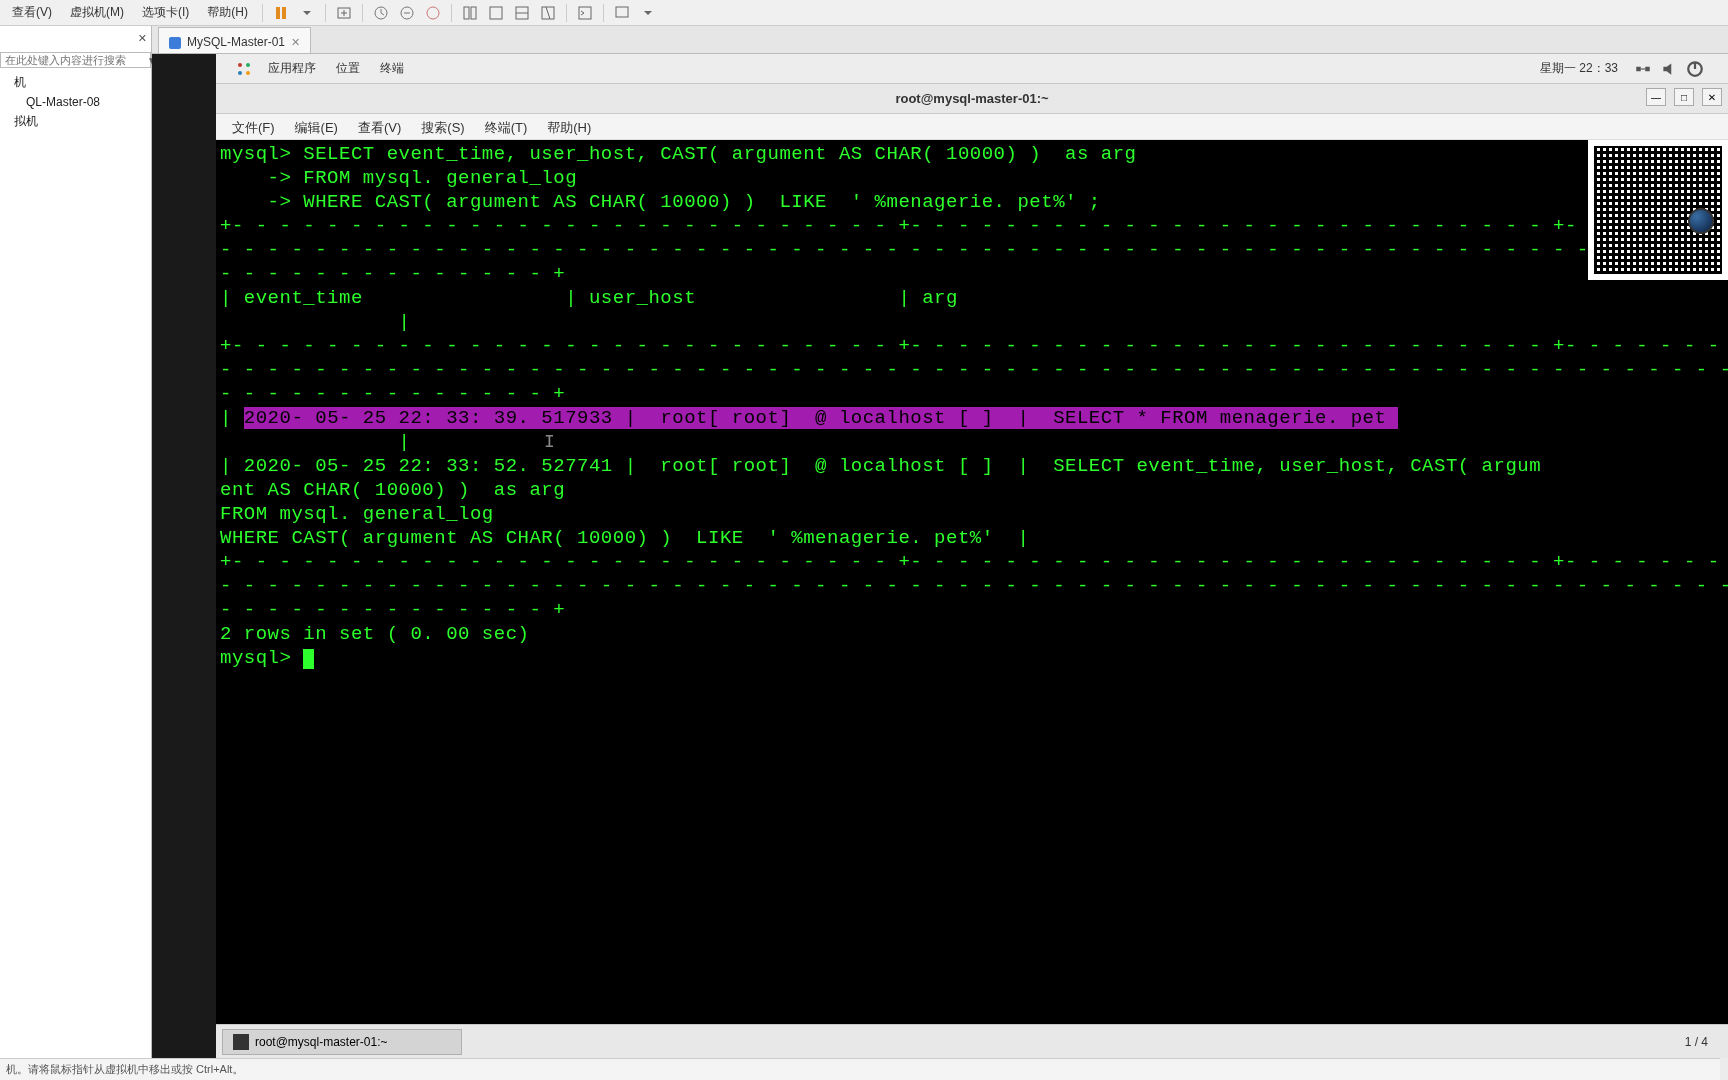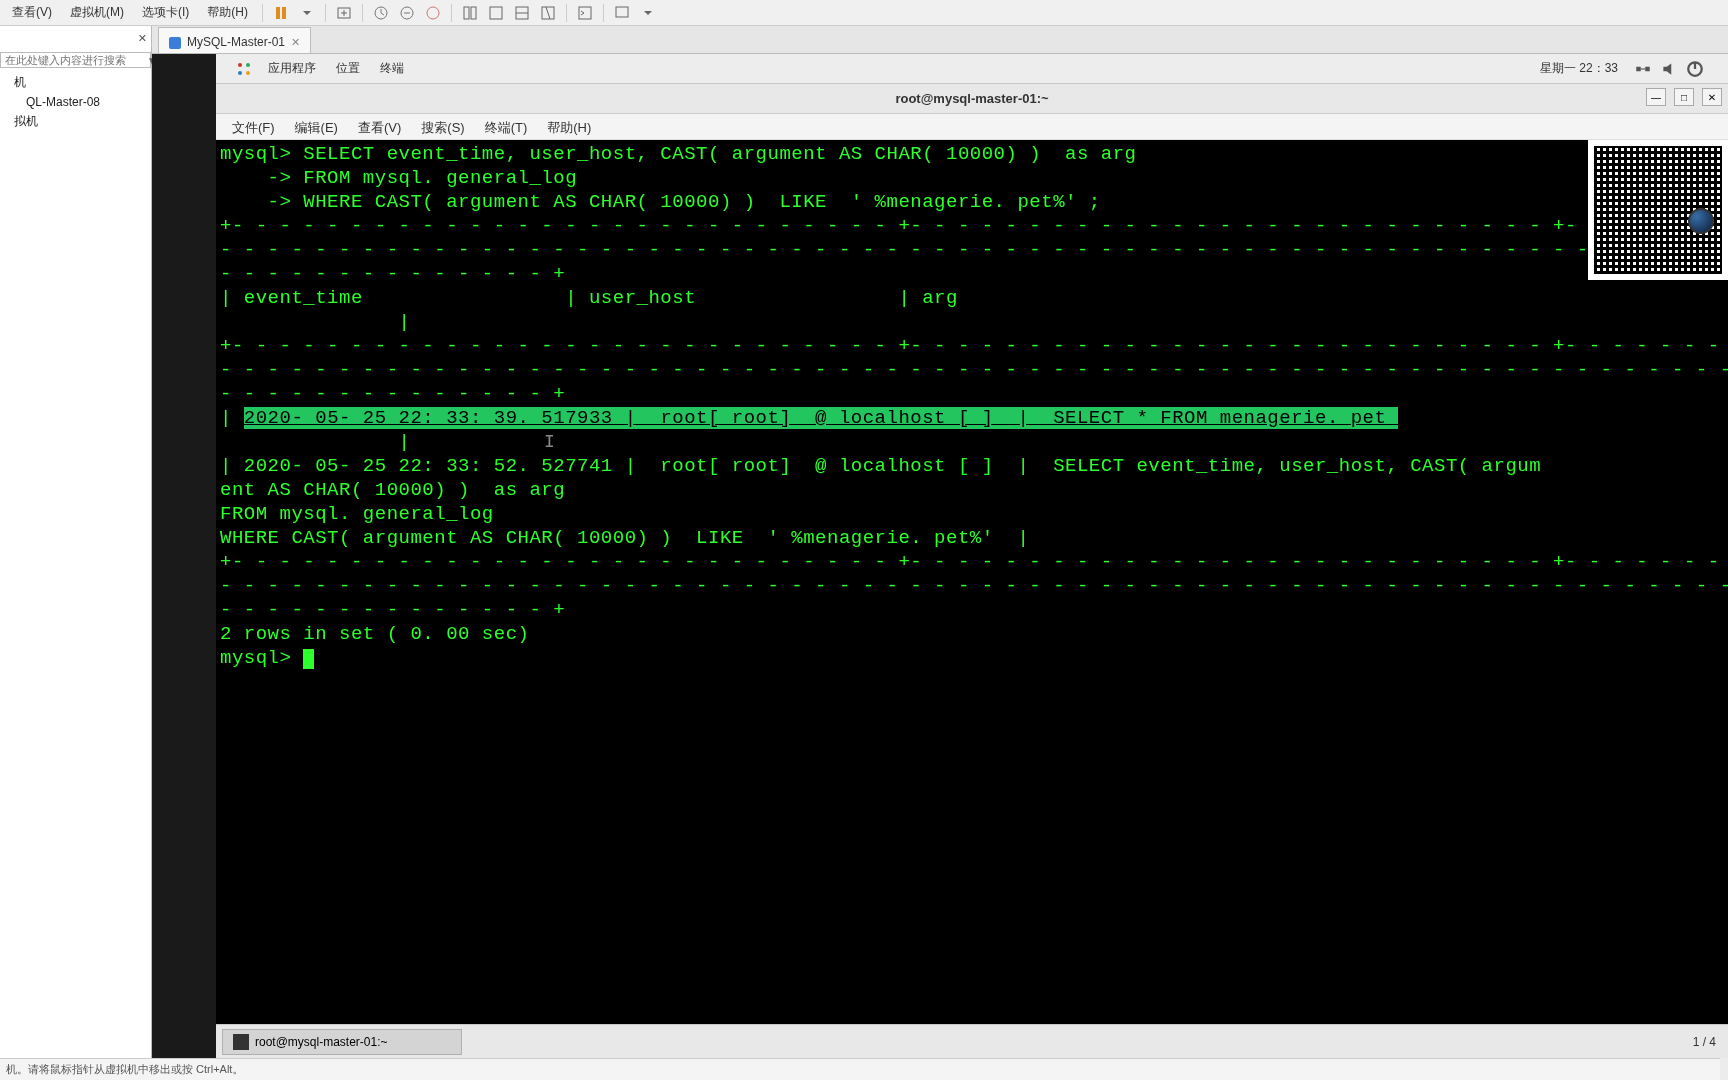--- a/index.html
+++ b/index.html
@@ -46,37 +46,37 @@
 .term-window { position: absolute; left: 64px; right: 0; top: 30px; bottom: 34px; background: #fff; display: flex; flex-direction: column; }
 .term-titlebar { height: 30px; background: #e8e8e8; border-bottom: 1px solid #ccc; display: flex; align-items: center; justify-content: center; position: relative; }
 .term-titlebar .title { color: #333; font-weight: bold; font-size: 13px; }
 .term-titlebar .win-btns { position: absolute; right: 6px; top: 4px; display: flex; gap: 8px; }
 .term-titlebar .win-btn { width: 20px; height: 18px; border: 1px solid #aaa; background: #f4f4f4; display: flex; align-items: center; justify-content: center; font-size: 10px; cursor: pointer; }
 
 .term-menubar { height: 26px; background: #f4f4f4; border-bottom: 1px solid #ddd; display: flex; align-items: flex-end; padding: 0 6px; }
 .term-menubar .tmenu { padding: 2px 10px; color: #333; cursor: pointer; font-size: 13px; }
 
 .term-body { flex: 1; background: #000; color: #2cff2c; font-family: "Courier New", monospace; font-size: 19px; line-height: 24px; padding: 2px 4px; overflow: hidden; position: relative; white-space: pre; letter-spacing: 0.5px; }
-.term-body .hl { background: #22c55e; color: #000; text-decoration: underline; }
+.term-body .hl { background: #a21caf; color: #000; }
 .term-body .cursor { display: inline-block; width: 11px; height: 20px; background: #2cff2c; vertical-align: text-bottom; }
 .term-body .ibeam { position: absolute; top: 290px; left: 328px; color: #888; font-size: 18px; }
 
 .qr { position: absolute; top: 0; right: 0; width: 140px; height: 140px; background: #fff; }
 .qr::before { content: ""; position: absolute; inset: 6px; background:
   repeating-linear-gradient(0deg, #000 0 3px, transparent 3px 6px),
   repeating-linear-gradient(90deg, #000 0 3px, transparent 3px 6px);
   mix-blend-mode: multiply; }
 .qr .earth { position: absolute; right: 14px; bottom: 46px; width: 26px; height: 26px; border-radius: 50%; background: radial-gradient(circle at 30% 30%, #3a6ea5, #0a1e3e); border: 2px solid #333; }
 
 
 .guest-taskbar { position: absolute; left: 64px; right: 0; bottom: 0; height: 34px; background: #e8e8e8; border-top: 1px solid #c8c8c8; display: flex; align-items: center; padding: 0 6px; }
 .guest-taskbar .task-btn { height: 26px; background: #d4d4d4; border: 1px solid #b0b0b0; padding: 0 10px; display: flex; align-items: center; gap: 6px; font-size: 12px; cursor: pointer; width: 240px; }
 .guest-taskbar .task-icon { width: 16px; height: 16px; background: #333; }
 .guest-taskbar .spacer { flex: 1; }
-.guest-taskbar .ws { color: #333; font-size: 12px; margin-right: 6px; }
+.guest-taskbar .ws { color: #333; font-size: 12px; margin-right: 14px; }
 
 
 .vm-status { position: absolute; left: 0; right: 8px; bottom: 0; height: 22px; background: #f4f4f4; border-top: 1px solid #ccc; display: flex; align-items: center; padding: 0 6px; color: #555; font-size: 11px; }
 </style>
 </head>
 <body>
 
 <div class="vm-menubar">
   <span class="menu-item">查看(V)</span>
   <span class="menu-item">虚拟机(M)</span>

